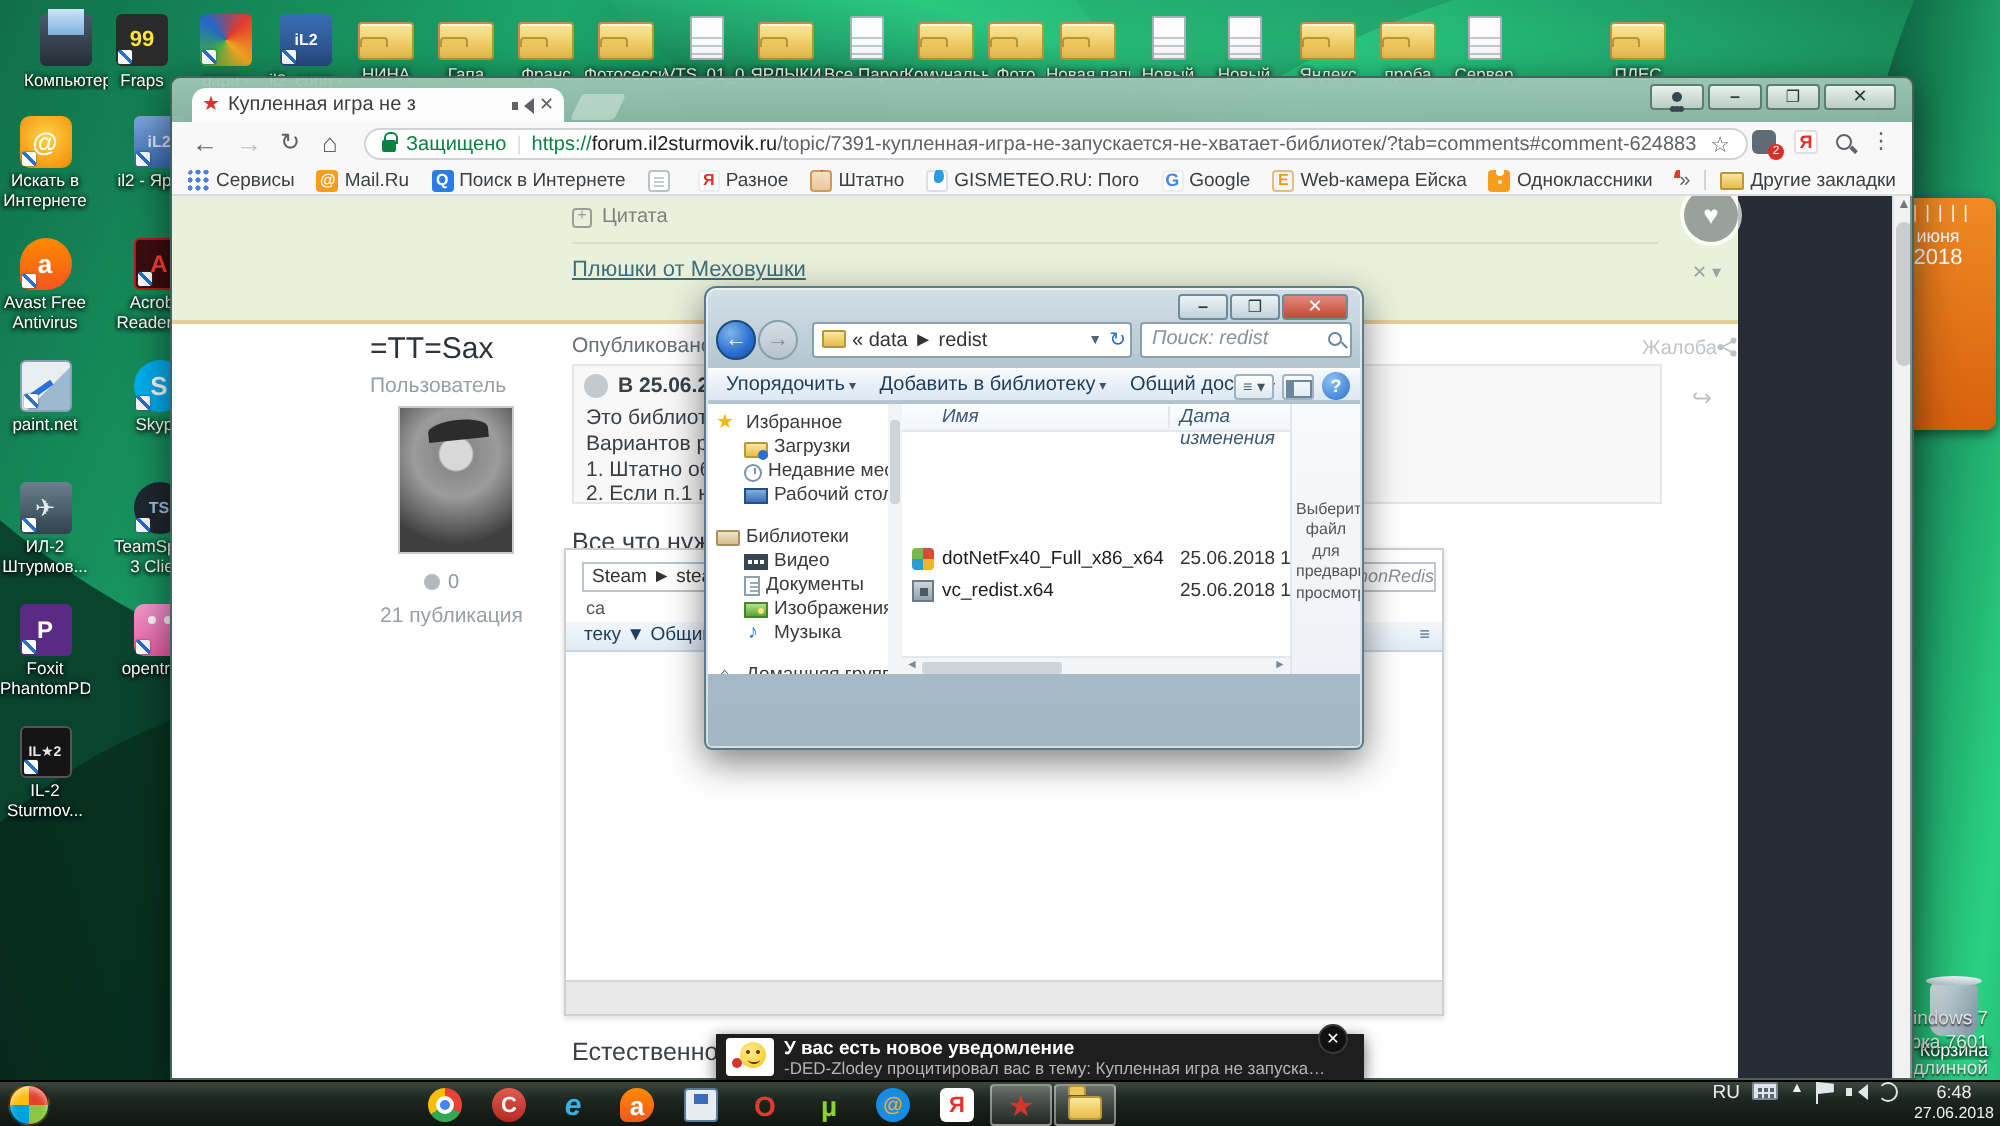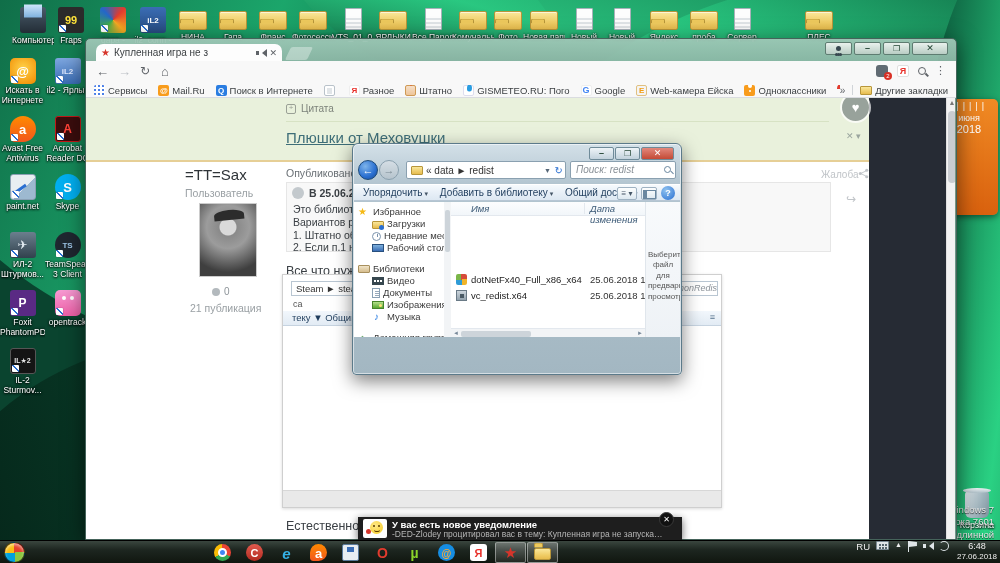--- a/index.html
+++ b/index.html
@@ -36,21 +36,21 @@
 .ic-avast,.ic-avastT { background:linear-gradient(#ff8a00,#f2571d); border-radius:50% 50% 50% 20%; } .ic-avast::before,.ic-avastT::before { content:"a"; color:#fff; font-weight:bold; font-size:13px; }
 .ic-acrobat { background:#3a0d0d; border:1px solid #c01818; } .ic-acrobat::before { content:"A"; color:#ff4238; font-weight:bold; font-size:12px; }
 .ic-paintnet { background:linear-gradient(135deg,#e8eef2 55%,#9db9d0 56%); border:1px solid #8aa0b4; } .ic-paintnet::before { content:""; position:absolute; left:4px; top:12px; width:12px; height:3px; background:#2a6fd1; transform:rotate(-35deg); }
 .ic-skype { background:#00aff0; border-radius:50%; } .ic-skype::before { content:"S"; color:#fff; font-weight:bold; font-size:13px; }
 .ic-il2photo { background:linear-gradient(#6b7f8e,#31414d); } .ic-il2photo::before { content:"✈"; color:#e4edf3; font-size:12px; }
 .ic-ts3 { background:#1f2730; border-radius:50%; } .ic-ts3::before { content:"TS"; color:#9fc6e8; font-size:8px; font-weight:bold; }
 .ic-foxit { background:#5a2a84; } .ic-foxit::before { content:"P"; color:#fff; font-weight:bold; font-size:12px; }
 .ic-opentrack { background:linear-gradient(#f79ad3,#ef5fa7); border-radius:5px; } .ic-opentrack::before { content:""; position:absolute; left:7px; top:8px; width:4px; height:4px; border-radius:50%; background:#fff; box-shadow:8px 0 0 #fff; }
 .ic-il2game { background:#141414; border:1px solid #555; } .ic-il2game::before { content:"IL★2"; color:#e8e8e8; font-size:7px; font-weight:bold; }
 #top-icons .tilebase::before { display:block; }
-#left-icons { position:absolute; left:0; top:57px; width:90px; display:grid; grid-template-columns:45px 45px; row-gap:9px; z-index:2; }
+#left-icons { position:absolute; left:0; top:57px; width:90px; display:grid; grid-template-columns:45px 45px; row-gap:9px; z-index:2;gap:12px; }
 #left-icons .dicon { position:static; width:45px; }
 #left-icons .dlabel { white-space:normal; line-height:1.15; height:20px; }
 
 
 #gadget { position:absolute; left:940px; top:99px; width:58px; height:116px; background:linear-gradient(#f08a24,#d9610e); border-radius:5px; box-shadow:0 2px 6px rgba(0,0,0,.5); z-index:1; text-align:center; color:#fff; }
 #gadget .spiral { letter-spacing:4px; font-size:9px; color:#fff; margin-top:2px; }
 #gadget .gmonth { font-size:9px; margin-top:2px; }
 #gadget .gday { font-size:37px; font-weight:bold; line-height:1.1; text-shadow:0 1px 2px rgba(0,0,0,.4); }
 #gadget .gyear { font-size:11px; }
 #bin { position:absolute; left:956px; top:491px; width:42px; text-align:center; z-index:1; }
@@ -123,21 +123,21 @@
 #page { position:absolute; left:0; right:1px; top:59px; bottom:0; background:#fff; overflow:hidden; }
 #darkpanel { position:absolute; left:783px; top:0; width:77px; bottom:0; background:#262b34; }
 #pg-scroll { position:absolute; left:860px; top:0; width:11px; bottom:0; background:#f2f2f2; border-left:1px solid #e0e0e0; }
 #pg-scroll .up { position:absolute; top:1px; left:0; right:0; text-align:center; font-size:7px; color:#777; }
 #pg-scroll .thumb { position:absolute; left:1px; top:13px; width:8px; height:72px; background:#c9ccd0; border-radius:4px; }
 #banner { position:absolute; left:0; top:0; width:783px; height:64px; background:#e9f1dc; border-bottom:2px solid #e6cf96; }
 .qrow { position:absolute; left:200px; top:5px; display:flex; align-items:center; gap:5px; font-size:10px; color:#7d837b; }
 .qico { position:relative; width:10px; height:10px; border:1px solid #9aa096; border-radius:2px; }
 .qico::before { content:"+"; position:absolute; left:0; right:0; top:-2px; text-align:center; font-size:8px; color:#9aa096; }
 .bdiv { position:absolute; left:200px; right:40px; top:23px; border-top:1px solid #d7e2c4; }
-#sig-link { position:absolute; left:200px; top:31px; font-size:15px; color:#3e6e78; text-decoration:underline; }
+#sig-link { position:absolute; left:200px; top:31px; font-size:11px; color:#3e6e78; text-decoration:underline; }
 #heart { position:absolute; left:756px; top:-4px; width:27px; height:27px; background:#98a29b; border-radius:50%; text-align:center; line-height:27px; color:#fff; font-size:13px; box-shadow:0 0 0 2px rgba(255,255,255,.7); }
 #collapse { position:absolute; left:760px; top:33px; font-size:9px; color:#9aa59e; }
 #author { position:absolute; left:99px; top:68px; font-size:15px; color:#2f3438; }
 #role { position:absolute; left:99px; top:89px; font-size:10.5px; color:#9aa0a4; }
 #avatar { position:absolute; left:113px; top:105px; width:58px; height:74px; background:radial-gradient(circle at 50% 32%,#d9d9d9 14%,#8a8a8a 16%,#9c9c9c 38%,#3f3f3f 80%); border:1px solid #ccc; }
 #avatar::before { content:""; position:absolute; left:14px; top:6px; width:30px; height:10px; background:#2c2c2c; border-radius:50% 50% 0 0; transform:rotate(-6deg); }
 #repdot { position:absolute; left:126px; top:188px; font-size:10px; color:#8d9499; }
 #repdot::before { content:""; display:inline-block; width:8px; height:8px; border-radius:50%; background:#b3b9bd; margin-right:4px; vertical-align:-1px; }
 #postcount { position:absolute; left:104px; top:204px; font-size:10.5px; color:#9aa0a4; }
 #published { position:absolute; left:200px; top:69px; font-size:10.5px; color:#6a7075; }
@@ -481,20 +481,27 @@
       <span class="tspk"></span>
       <span class="tx">✕</span>
     </div>
     <div id="newtab"></div>
 
     <div id="btoolbar">
       <span class="nbtn" style="left:10px;">←</span>
       <span class="nbtn dis" style="left:32px;">→</span>
       <span class="nbtn reloadg" style="left:54px;">↻</span>
       <span class="nbtn homeg" style="left:75px;">⌂</span>
+      <div id="addrbar">
+        <span class="lock"></span>
+        <span class="secure">Защищено</span>
+        <span class="adiv">|</span>
+        <span class="url"><span class="sch">https://</span><span class="hst">forum.il2sturmovik.ru</span><span class="pth">/topic/7391-купленная-игра-не-запускается-не-хватает-библиотек/?tab=comments#comment-624883</span></span>
+        <span class="abstar">☆</span>
+      </div>
       <div class="extrow">
         <div class="ext1">
             <span class="badge">2</span>
           </div>
         <div class="extY">Я</div>
         <div class="lupa"></div>
         <div class="menu3">⋮</div>
       </div>
     </div>
 

